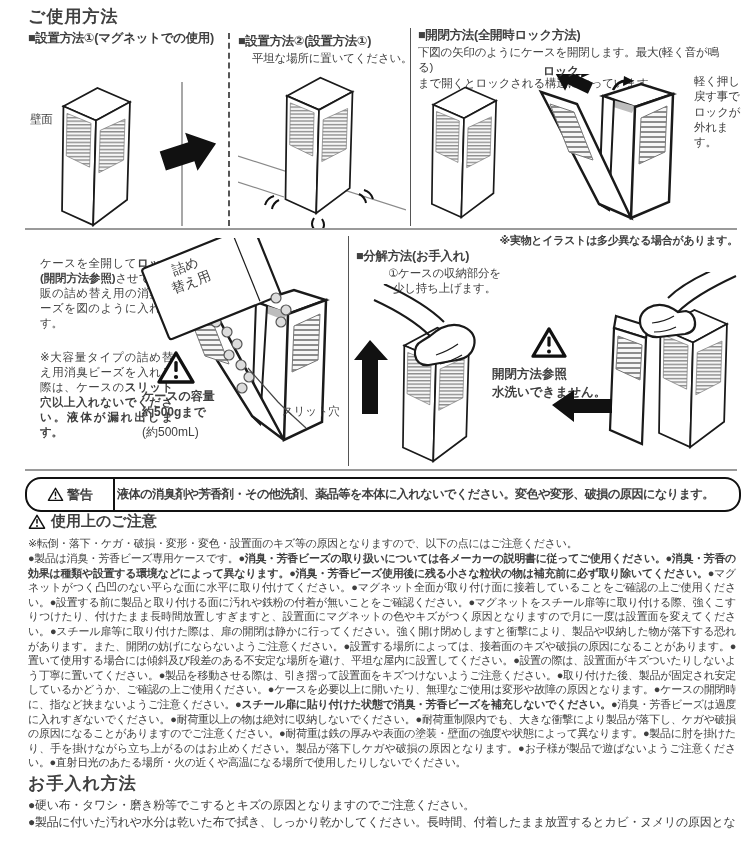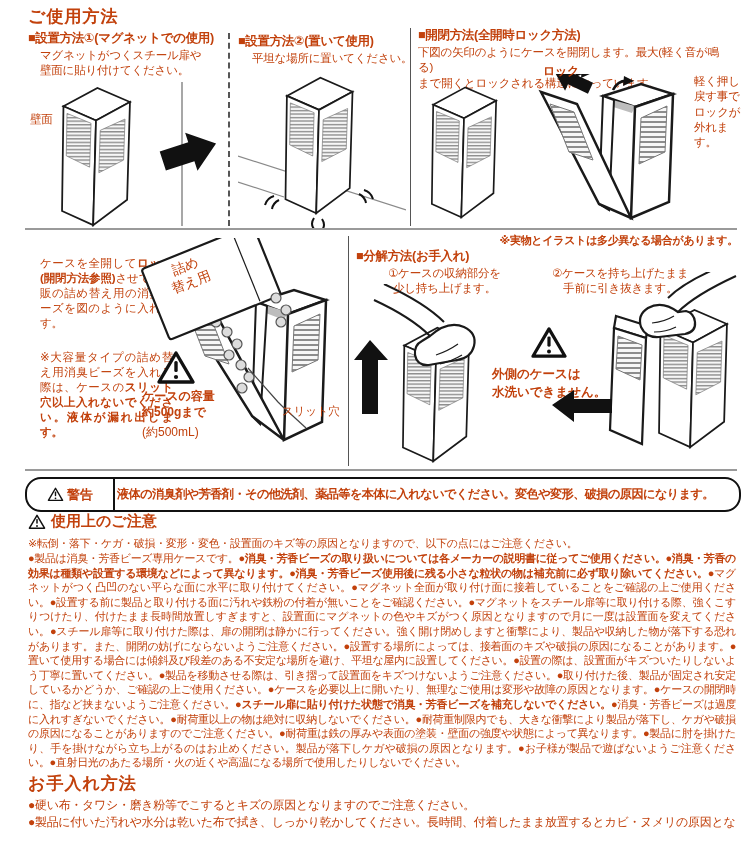--- a/index.html
+++ b/index.html
@@ -1,16 +1,16 @@
 <!DOCTYPE html>
 <html><head>
 <meta charset="utf-8">
 <style>
   html,body{margin:0;padding:0;background:#fff;}
-  .page{position:relative;width:750px;height:829px;background:#fff;color:#c2410c;
+  .page{position:relative;width:750px;height:829px;background:#fff;color:#404040;
         font-family:"Liberation Sans","DejaVu Sans",sans-serif;overflow:hidden;}
   .abs{position:absolute;}
   .pre{white-space:pre-line;}
   .h-main{font-size:17px;font-weight:bold;letter-spacing:1px;}
   .h-sec{font-size:12.5px;font-weight:bold;letter-spacing:-0.3px;}
   .txt{font-size:11.5px;line-height:1.33;letter-spacing:-0.2px;}
   .txt-j{font-size:11.5px;line-height:15px;text-align:justify;letter-spacing:-0.2px;}
   .small-b{font-size:11px;font-weight:bold;letter-spacing:-0.3px;}
   .vdash{border-left:2px dashed #555;width:0;}
   .vsolid{border-left:1.5px solid #555;width:0;}
@@ -48,34 +48,32 @@
       <circle cx="20" cy="27" r="2.1" fill="#111"></circle>
     </symbol>
   </defs>
 </svg>
 
 <div class="page">
 
   <div class="abs h-main" style="left:28px;top:5px;">ご使用方法</div>
 
   <div class="abs h-sec" style="left:28px;top:30px;">■設置方法①(マグネットでの使用)</div>
-  <div class="abs txt pre" style="left:40px;top:48px;">マグネットがつくスチール扉や
-壁面に貼り付けてください。</div>
   <div class="abs txt" style="left:30px;top:112px;">壁面</div>
   <svg class="abs" style="left:30px;top:78px;" width="195" height="150">
     <line x1="152" y1="4" x2="152" y2="148" stroke="#8a8a8a" stroke-width="1.5"></line>
     <use href="#boxsym" x="22" y="0" width="88" height="150"></use>
     <g transform="translate(126,62) rotate(-18)">
       <polygon points="0,12 30,12 30,2 56,22 30,42 30,32 0,32" fill="#111"></polygon>
     </g>
   </svg>
 
   <div class="abs vdash" style="left:228px;top:33px;height:193px;"></div>
 
-  <div class="abs h-sec" style="left:238px;top:33px;">■設置方法②(置いて使用)</div>
+  <div class="abs h-sec" style="left:238px;top:33px;">■設置方法②(設置方法①)</div>
   <div class="abs txt" style="left:252px;top:51px;">平坦な場所に置いてください。</div>
   <svg class="abs" style="left:238px;top:68px;" width="168" height="160">
     <line x1="0" y1="88" x2="168" y2="142" stroke="#8a8a8a" stroke-width="1.2"></line>
     <line x1="0" y1="114" x2="46" y2="129" stroke="#8a8a8a" stroke-width="1.2"></line>
     <use href="#boxsym" x="38" y="0" width="86" height="148"></use>
     <g stroke="#111" stroke-width="2" fill="none">
       <path d="M36,128 q-7,2 -9,9 M41,132 q-6,3 -7,9"></path>
       <path d="M126,122 q7,2 9,9 M121,126 q6,3 7,9"></path>
       <path d="M76,150 q-4,6 0,11 M84,151 q4,6 0,11"></path>
     </g>
@@ -160,38 +158,36 @@
 約500gまで</div>
   <div class="abs" style="left:142px;top:424px;font-size:12px;">(約500mL)</div>
   <div class="abs txt" style="left:282px;top:404px;">スリット穴</div>
 
   <div class="abs vsolid" style="left:348px;top:236px;height:230px;"></div>
 
   <div class="abs small-b" style="left:430px;top:233px;width:308px;text-align:right;">※実物とイラストは多少異なる場合があります。</div>
   <div class="abs h-sec" style="left:356px;top:248px;">■分解方法(お手入れ)</div>
   <div class="abs txt pre ctr" style="left:388px;top:266px;">①ケースの収納部分を
 少し持ち上げます。</div>
-  <div class="abs txt pre ctr" style="left:552px;top:266px;">②ケースを持ち上げたまま
-手前に引き抜きます。</div>
 
   <svg class="abs" style="left:352px;top:284px;" width="180" height="182">
     <use href="#boxsym" x="42" y="34" width="84" height="146"></use>
     <g transform="translate(32,-4)">
       <path d="M0,4 C26,16 46,28 60,42" stroke="#1a1a1a" stroke-width="2" fill="none"></path>
       <path d="M-10,20 C16,32 34,44 46,56" stroke="#1a1a1a" stroke-width="2" fill="none"></path>
       <path d="M46,56 q18,-16 34,-9 q13,6 10,19 q-3,12 -17,14 l-28,5 q-12,1 -14,-10 q-1,-10 7,-14 z" fill="#fff" stroke="#1a1a1a" stroke-width="2.2"></path>
       <path d="M56,84 q12,-3 22,-9 M52,75 q12,-4 22,-11" stroke="#1a1a1a" stroke-width="1.2" fill="none"></path>
     </g>
     <polygon points="16,0 34,20 24,20 24,74 8,74 8,20 0,20" transform="translate(2,56)" fill="#111"></polygon>
   </svg>
 
   <svg class="abs" style="left:530px;top:326px;" width="38" height="34">
       <use href="#trisym" width="38" height="34"></use>
     </svg>
-  <div class="abs pre" style="left:492px;top:366px;font-size:12.5px;font-weight:bold;line-height:1.4;">外側のケースは
+  <div class="abs pre" style="left:492px;top:366px;font-size:12.5px;font-weight:bold;line-height:1.4;">開閉方法参照
 水洗いできません。</div>
 
   <svg class="abs" style="left:552px;top:272px;" width="190" height="196">
     <use href="#boxsym" x="98" y="28" width="86" height="150"></use>
     <g>
       <polygon points="64,44 96,54 94,66 62,56" fill="#fff" stroke="#1a1a1a" stroke-width="2.2"></polygon>
       <polygon points="62,56 94,66 90,172 58,158" fill="#fff" stroke="#1a1a1a" stroke-width="2.2"></polygon>
       <polygon points="66,64 90,73 88,108 64,97" fill="url(#lou)" stroke="#777" stroke-width="1"></polygon>
     </g>
     <g transform="translate(96,-6)">

